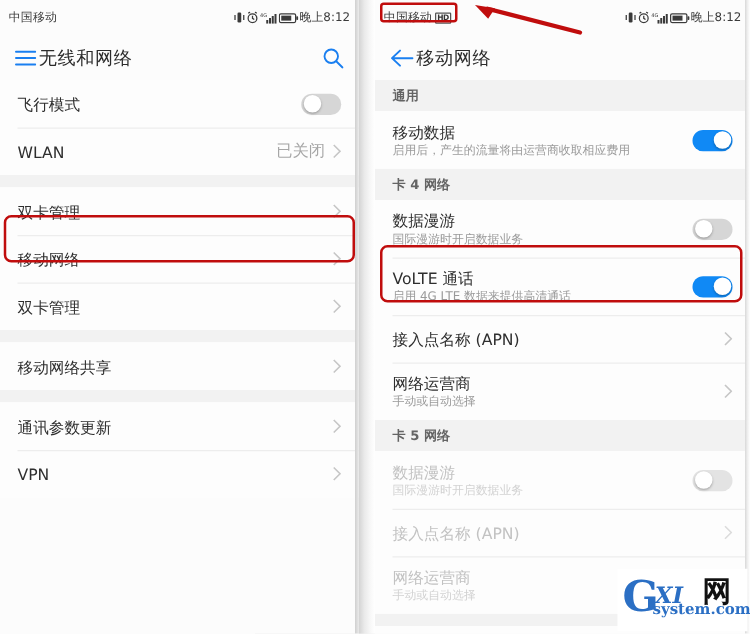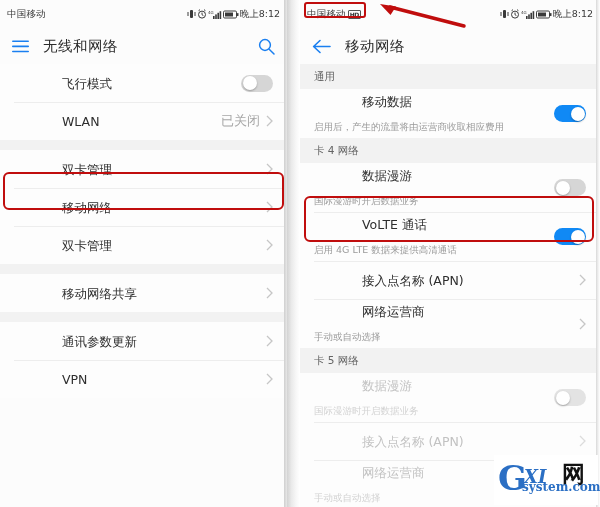--- a/index.html
+++ b/index.html
@@ -51,43 +51,43 @@
   }
   .si { display:inline-block; }
   .si svg { display:block; }
 
   
   .appbar {
     height:36px; display:flex; align-items:center; padding:0 12px;
     background:#fcfcfc;
   }
   .appbar .title {
-    font-size:14.5px; color:#2b2b2b; margin-left:14px; letter-spacing:.5px;
+    font-size:14.5px; color:#2b2b2b; margin-left:2px; letter-spacing:.5px;
   }
   .appbar-spacer { flex:1; }
   .ic-blue { color:#1a7ff0; display:flex; align-items:center; }
 
   
   .group { background:#fdfdfd; }
   .spacer { height:10px; background:#f2f2f2; }
   .sec-head {
     background:#f2f2f2; padding:6px 14px 5px;
-    font-size:10.5px; color:#646464; font-weight:normal;
+    font-size:10.5px; color:#646464; font-weight:bold;
   }
   .row {
     position:relative; display:flex; align-items:center;
     padding:0 14px; min-height:38px; background:#fdfdfd;
   }
   .row + .row::before {
     content:""; position:absolute; left:14px; right:0; top:0;
     height:1px; background:#ededed;
   }
   .row .labels { flex:1; display:flex; flex-direction:column; justify-content:center; }
-  .row .lbl { font-size:12.5px; color:#2e2e2e; line-height:15px;margin-left:48px; }
-  .row .sub { font-size:9.5px; color:#9a9a9a; line-height:13px; margin-top:11px; }
+  .row .lbl { font-size:12.5px; color:#2e2e2e; line-height:15px; }
+  .row .sub { font-size:9.5px; color:#9a9a9a; line-height:13px; margin-top:1px; }
   .row .val { font-size:13px; color:#a6a6a6; margin-right:6px; }
   .chev { color:#c6c6c6; font-size:13px; line-height:1; font-weight:300; }
   .chev svg{display:block;}
 
   .row.tall { min-height:46px; padding-top:5px; padding-bottom:5px; }
   .row.dim .lbl { color:#c2c2c2; }
   .row.dim .sub { color:#d2d2d2; }
   .row.dim .chev { color:#dcdcdc; }
 
   

